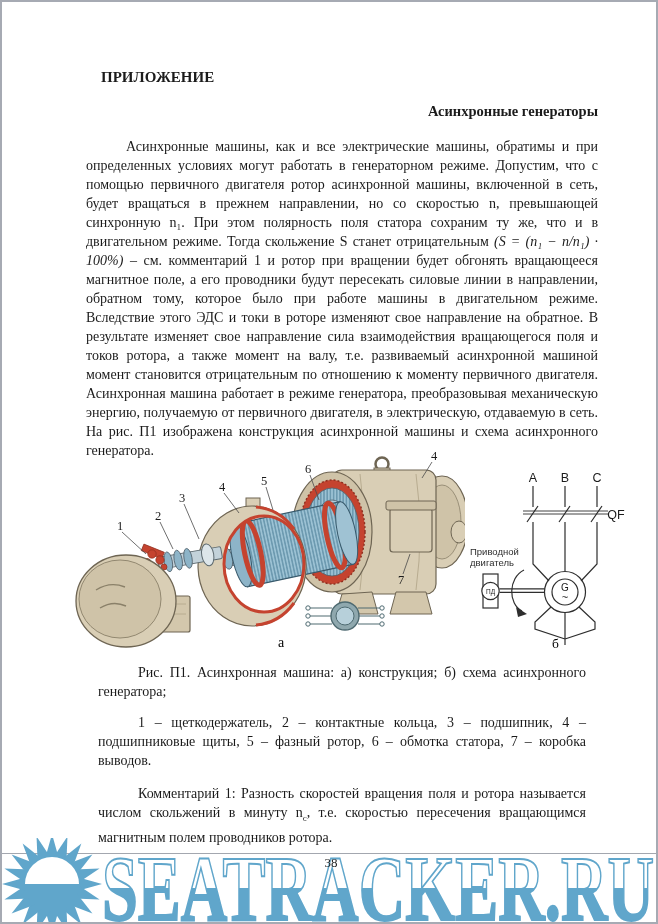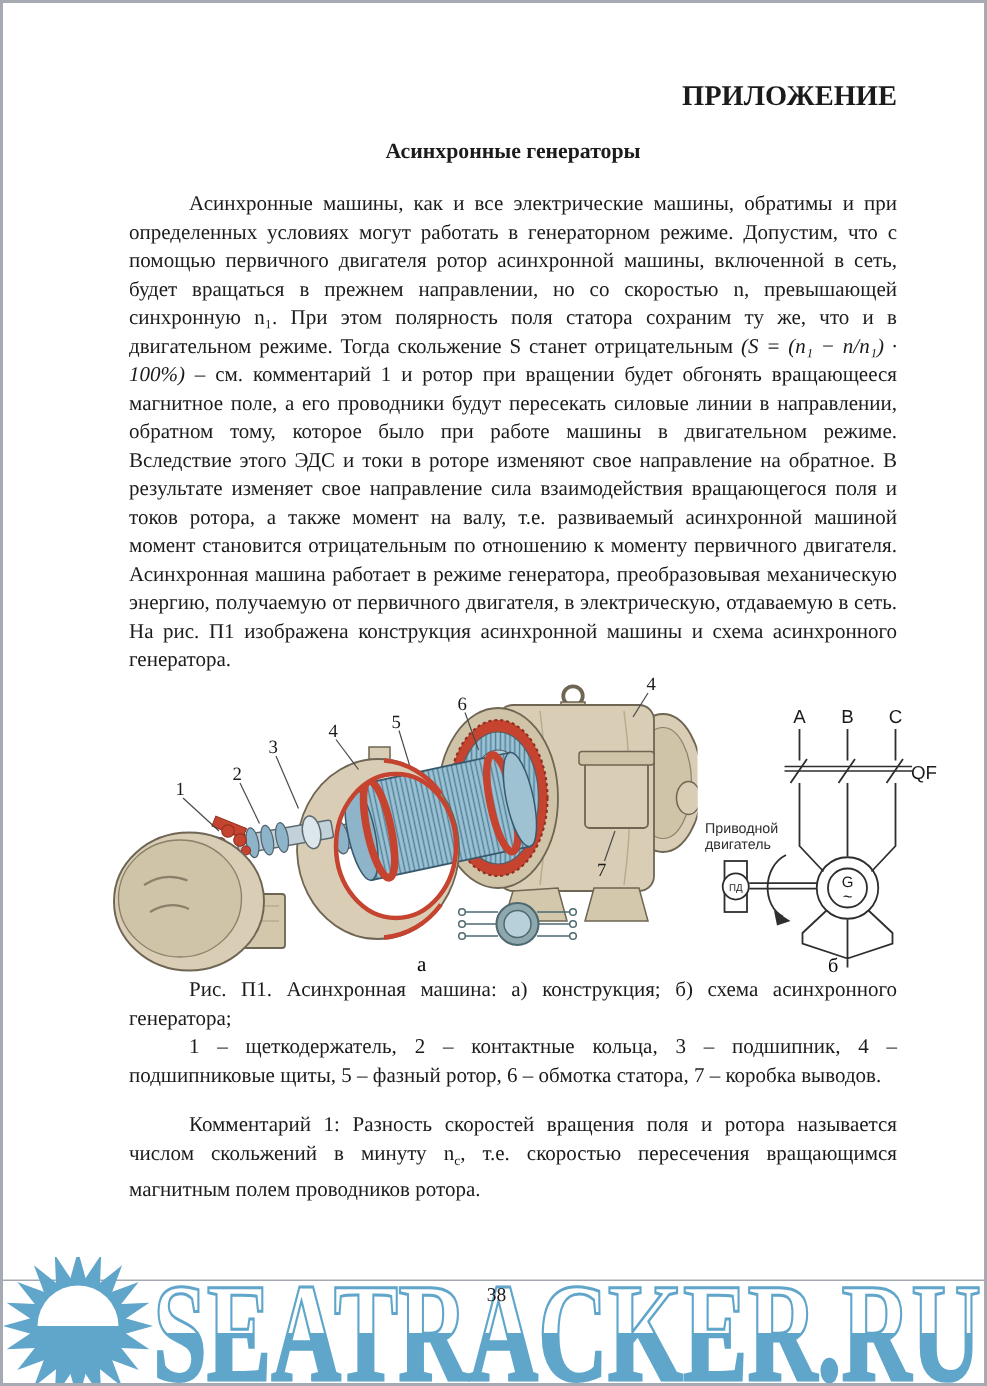--- a/index.html
+++ b/index.html
@@ -2,29 +2,29 @@
 <html lang="ru"><head>
 <meta charset="utf-8">
 <style>
   html,body{margin:0;padding:0;background:#ffffff;}
   .page{
     position:relative;width:658px;height:924px;box-sizing:border-box;
     background:#ffffff;border:2px solid #a6aab3;overflow:hidden;
     font-family:"Liberation Serif",serif;color:#1b1b1b;font-size:14px;
   }
   .upper{position:absolute;top:52px;left:84px;width:512px;}
-  .doc-title{text-align:right;font-weight:700;font-size:19px;margin:0;}
-  .doc-subtitle{text-align:center;font-weight:700;font-size:14.5px;margin:17px 0 0 0;}
+  .doc-title{text-align:left;font-weight:700;font-size:15px;margin:15px;}
+  .doc-subtitle{text-align:right;font-weight:700;font-size:14.5px;margin:17px 0 0 0;}
   .main-para{margin:17px 0 16px 0;text-align:justify;text-indent:40px;line-height:19px;}
   .formula{font-style:italic;}
   .figure-area{position:absolute;top:448px;left:0;width:658px;height:202px;}
   .machine-svg{position:absolute;left:58px;top:0;}
   .schematic-svg{position:absolute;left:465px;top:2px;}
   .lower{position:absolute;top:649px;left:84px;width:512px;}
-  .lower p{margin:0;text-align:justify;text-indent:40px;line-height:19px;}
+  .lower p{margin:12px;text-align:justify;text-indent:40px;line-height:19px;}
   .lower p.cmt-first{margin-top:14px;}
   sub{font-size:9px;}
   .footer-rule{position:absolute;top:851px;left:0;width:658px;border-top:1px solid #a3a7af;z-index:3;}
   .page-number{position:absolute;top:853px;left:0;width:658px;text-align:center;font-size:13px;z-index:6;}
   .watermark{position:absolute;left:0;top:836px;width:658px;height:88px;z-index:5;}
 </style>
 </head>
 <body>
 
 <div class="page">

